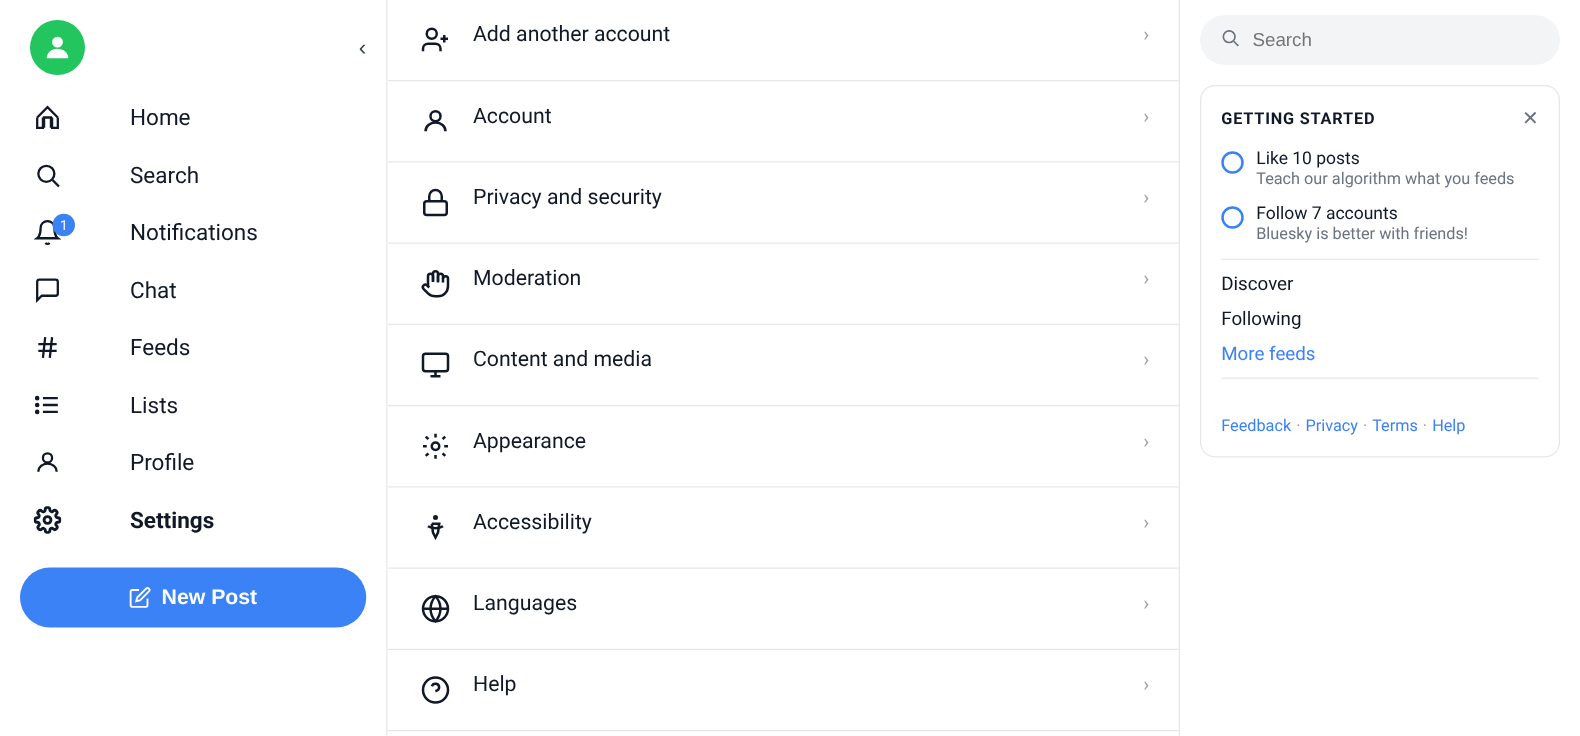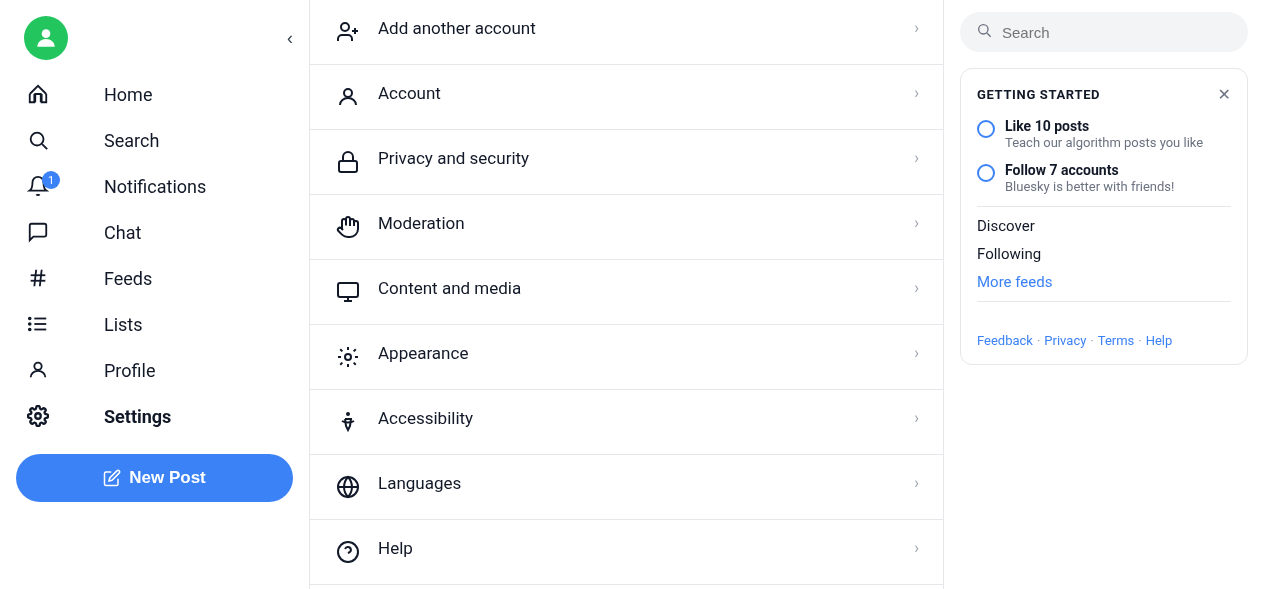--- a/index.html
+++ b/index.html
@@ -220,21 +220,21 @@
       width: 18px;
       height: 18px;
       border-radius: 50%;
       border: 2px solid #3b82f6;
       flex-shrink: 0;
       margin-top: 2px;
     }
 
     .task-text-title {
       font-size: 14px;
-      font-weight: 700;
+      font-weight: 400;
       color: #111827;
     }
     .task-text-sub {
       font-size: 13px;
       color: #6b7280;
       margin-top: 1px;
     }
 
     .divider { border: none; border-top: 1px solid #e5e7eb; margin: 8px 0; }
 
@@ -504,21 +504,21 @@
   <div class="getting-started-panel">
     <div class="getting-started-header">
       <span class="getting-started-title">GETTING STARTED</span>
       <button class="close-btn">✕</button>
     </div>
 
     <div class="task-item">
       <div class="task-circle"></div>
       <div>
         <div class="task-text-title">Like 10 posts</div>
-        <div class="task-text-sub">Teach our algorithm posts you like</div>
+        <div class="task-text-sub">Teach our algorithm what you feeds</div>
       </div>
     </div>
 
     <div class="task-item">
       <div class="task-circle"></div>
       <div>
         <div class="task-text-title">Follow 7 accounts</div>
         <div class="task-text-sub">Bluesky is better with friends!</div>
       </div>
     </div>

